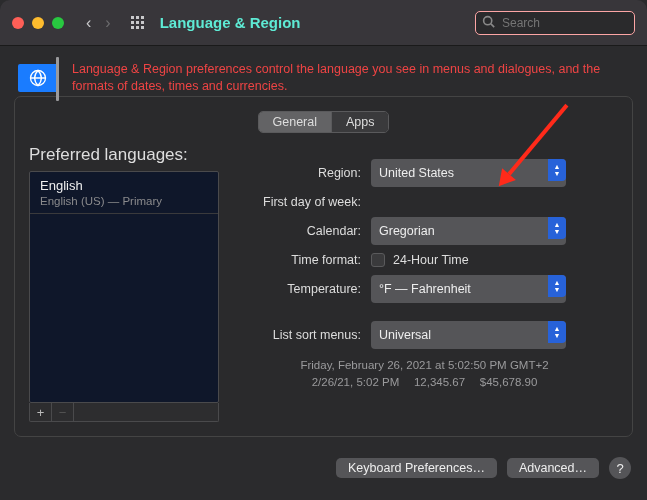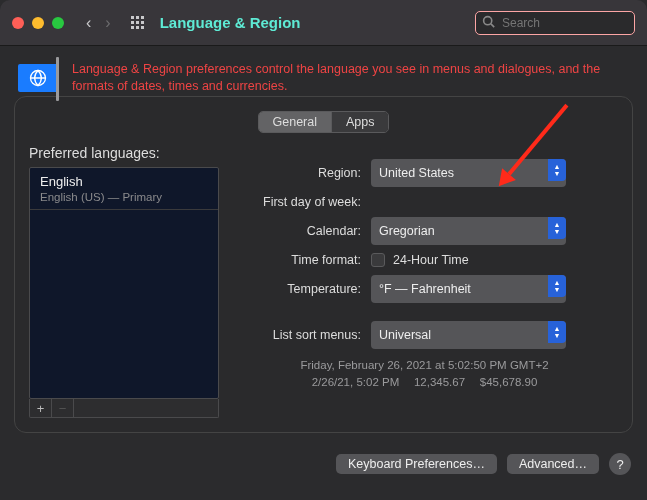--- a/index.html
+++ b/index.html
@@ -69,28 +69,28 @@
     .seg div {
       padding: 3px 14px; font-size: 12.5px; cursor: default;
       background: #3a3a3c;
     }
     .seg .active { background: #636365; }
     .seg div + div { border-left: 1px solid #5a5a5c; }
     
     .content-box {
       margin: 0 14px 10px 14px;
       border: 1px solid #444;
-      border-radius: 12px;
+      border-radius: 7px;
       padding: 14px 14px 14px 14px;
       margin-top: -10px;
       background: #2a2a2c;
     }
     .content-inner { display: flex; gap: 12px; }
     .left-col { width: 190px; }
-    .pl-label { font-size: 14px; margin-bottom: 6px; color: #ddd; }
+    .pl-label { font-size: 17px; margin-bottom: 6px; color: #ddd; }
     .lang-list {
       height: 232px; border: 1px solid #4a4a4c; border-radius: 2px;
       background: #0f172a;
     }
     .lang-item { padding: 6px 10px; border-bottom: 1px solid #3a3a3c; }
     .lang-item .lname { color: #eee; font-size: 13px; }
     .lang-item .lsub { color: #8a8a8c; font-size: 11.5px; margin-top: 2px; }
     .pm-bar {
       display: flex; border: 1px solid #4a4a4c; border-top: none;
       border-radius: 0 0 2px 2px; background: #2d2d2f;

